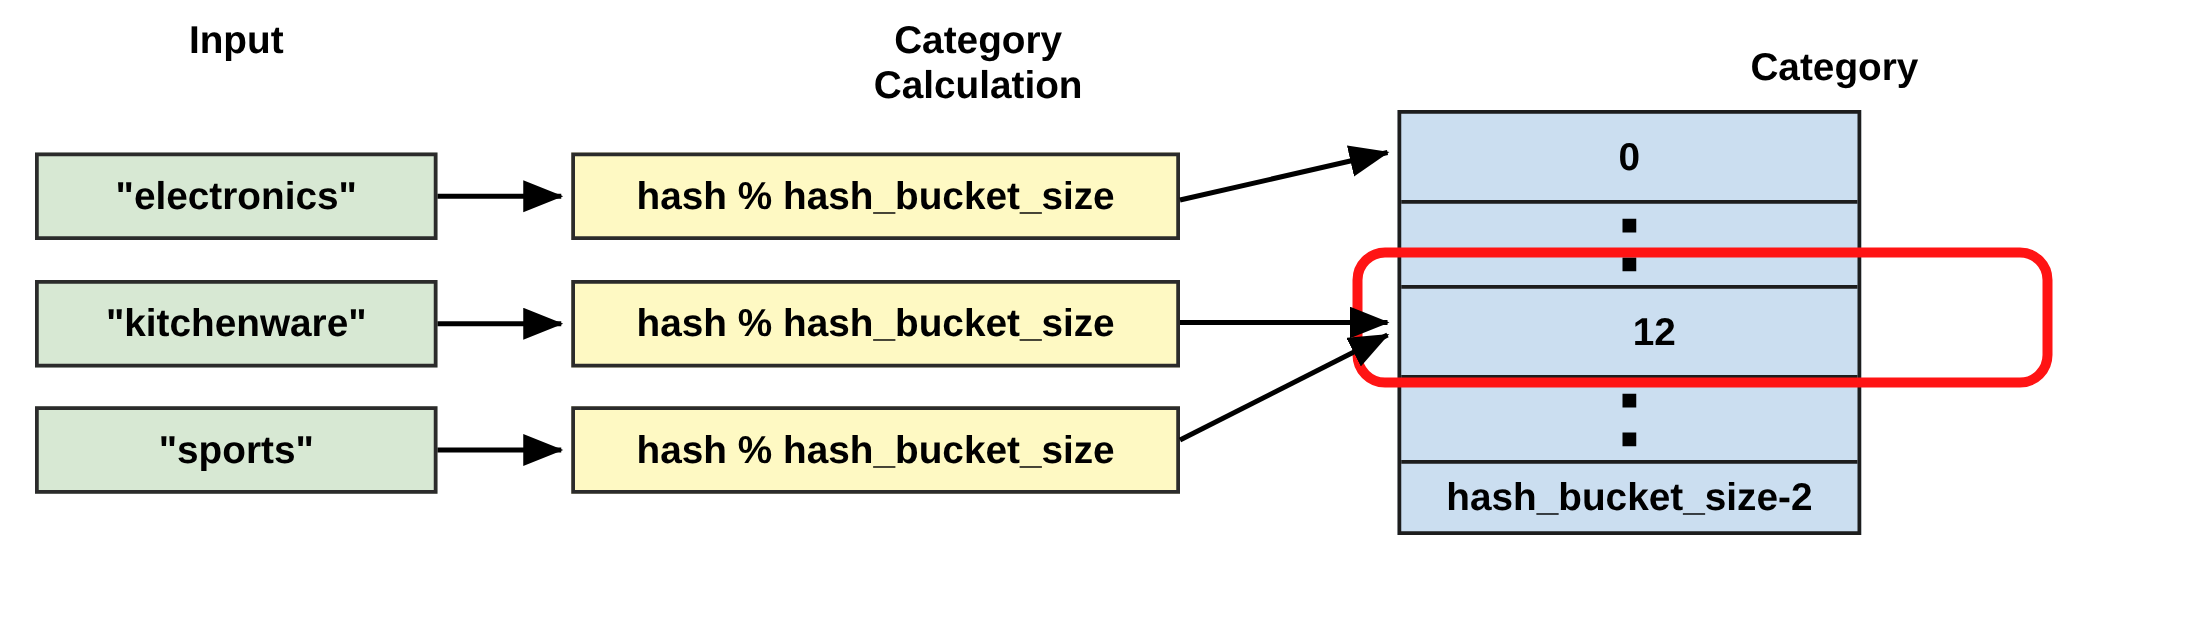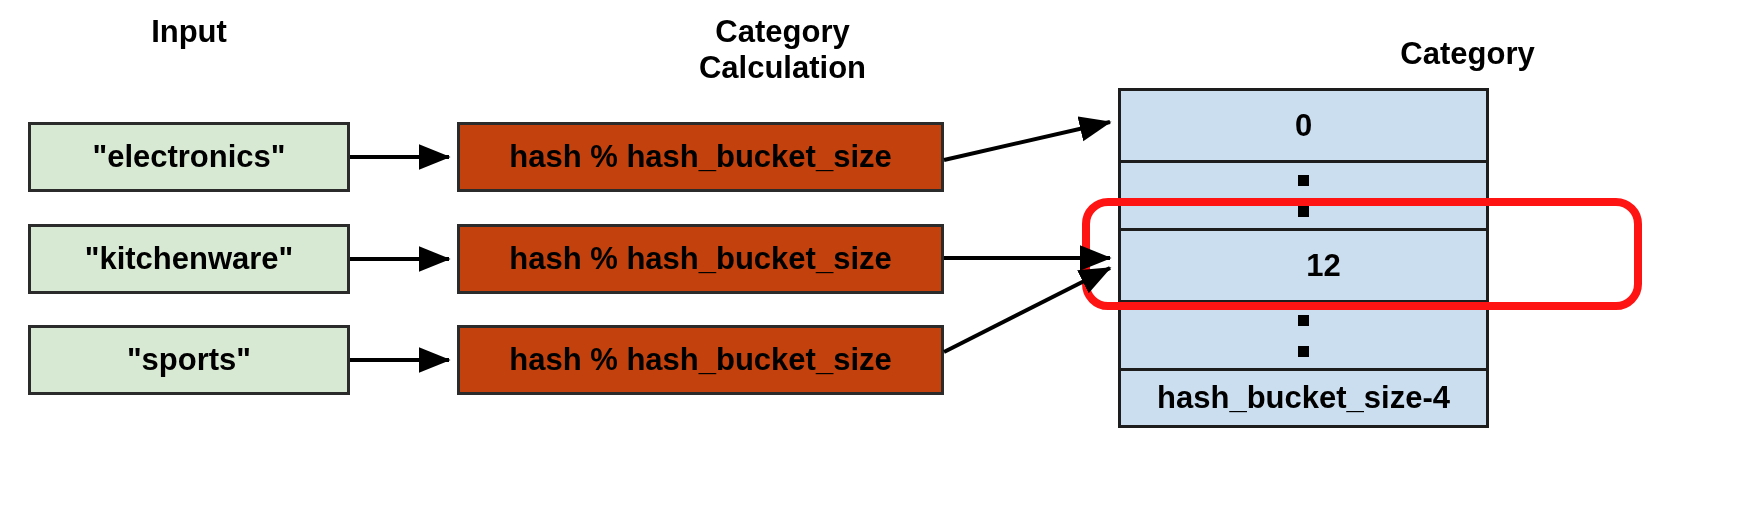--- a/index.html
+++ b/index.html
@@ -7,21 +7,21 @@
        font-family:"Liberation Sans","DejaVu Sans",sans-serif;}
   #stage{position:absolute;left:0;top:0;width:1468px;height:510px;}
 
   .col-header{position:absolute;font-weight:bold;font-size:31px;color:#000;
               text-align:center;line-height:1.15;white-space:pre-line;}
 
   .node{position:absolute;box-sizing:border-box;border:3px solid #2b2b2b;
         display:flex;align-items:center;justify-content:center;
         font-weight:bold;font-size:31px;color:#000;}
   .node.input{background:#d7e8d3;}
-  .node.calc{background:#c2410c;}
+  .node.calc{background:#fef9c3;}
 
   .bucket-table{position:absolute;box-sizing:border-box;border:3px solid #1d1d1d;
                 background:#cbdef0;display:flex;flex-direction:column;}
   .bucket-row{box-sizing:border-box;display:flex;align-items:center;
               justify-content:center;font-weight:bold;font-size:31px;color:#000;
               border-bottom:3px solid #1d1d1d;position:relative;}
   .bucket-row:last-child{border-bottom:none;}
   .dotstack{display:flex;flex-direction:column;align-items:center;
             justify-content:center;gap:20px;width:100%;height:100%;}
   .dot{width:11px;height:11px;background:#000;}
@@ -74,21 +74,21 @@
     </div>
 
     <div class="bucket-row" style="height:68px;">
       <span class="dotstack">
         <span class="dot"></span>
         <span class="dot"></span>
       </span>
     </div>
 
     <div class="bucket-row" style="height:54px;">
-      <span>hash_bucket_size-4</span>
+      <span>hash_bucket_size-2</span>
     </div>
   </div>
 
   <div class="highlight-box" style="left:1082px;top:198px;width:560px;height:112px;"></div>
 
   <svg class="wires" viewBox="0 0 1764 510">
     <defs>
       <marker id="ah" markerWidth="9" markerHeight="9" refX="7.6" refY="3.2" orient="auto" markerUnits="strokeWidth">
         <path d="M0,0 L8,3.2 L0,6.4 z" fill="#000"></path>
       </marker>

